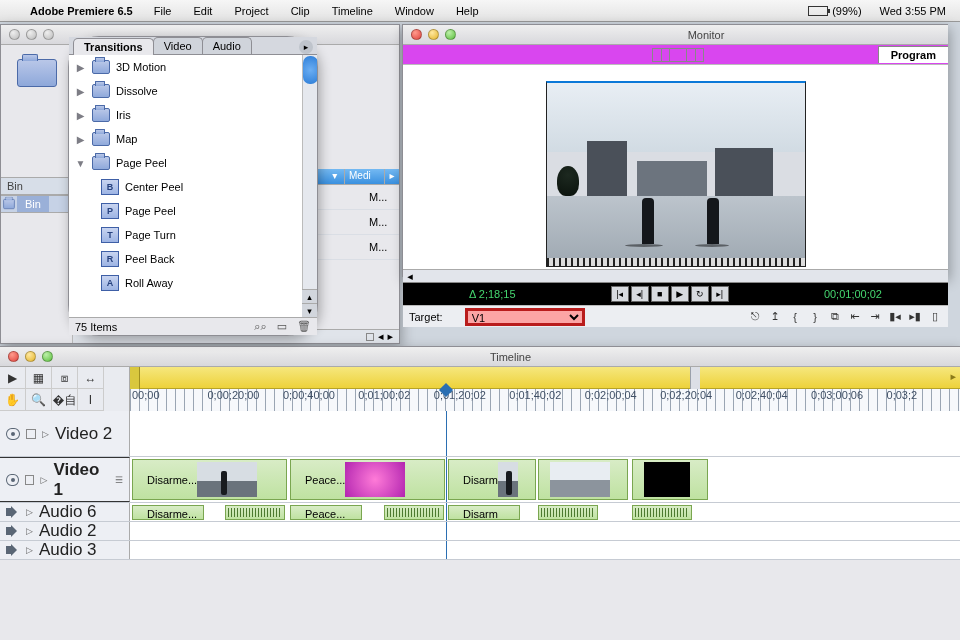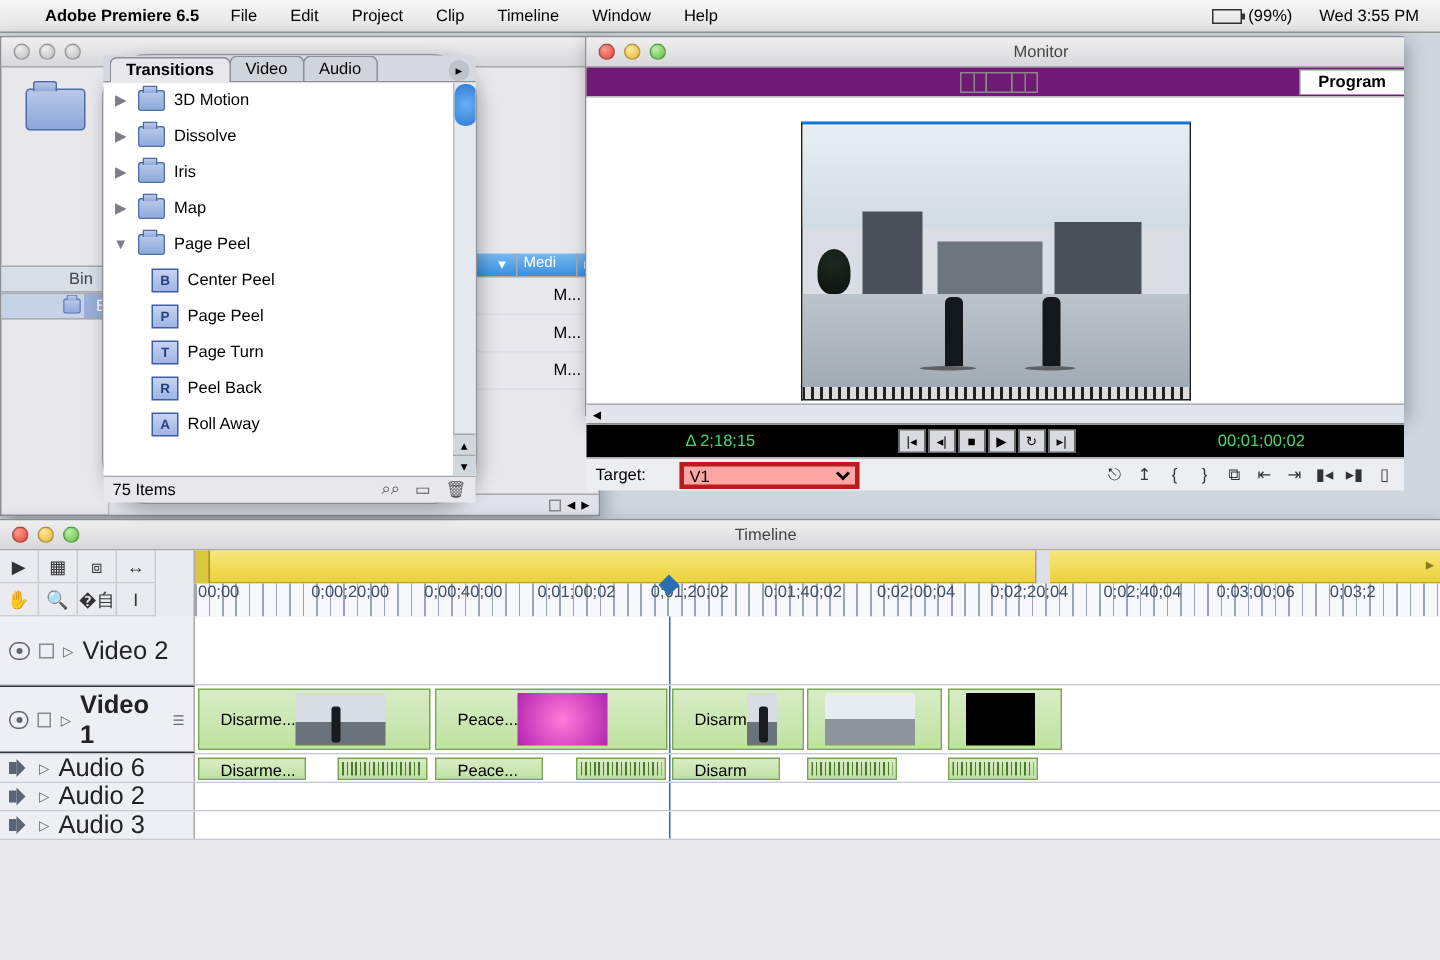--- a/index.html
+++ b/index.html
@@ -27,21 +27,21 @@
   .light.green{background:radial-gradient(circle at 35% 30%,#bdf0a9,#5bbf3d);}
   .light.gray{background:radial-gradient(circle at 35% 30%,#eee,#bbb);}
   .wintitle { flex:1; text-align:center; color:#444; }
 
   
   .project-window { left:0; top:24px; width:400px; height:320px; }
   .proj-body { display:flex; height:calc(100% - 20px); }
   .proj-left { width:72px; border-right:1px solid #bbb; }
   .bin-icon { width:40px; height:28px; background:linear-gradient(#b9c7e8,#8ea8da); border:1px solid #4b6aa8; border-radius:3px; margin:14px auto 0; position:relative; }
   .bin-icon::before{content:"";position:absolute;top:-6px;left:4px;width:14px;height:6px;background:linear-gradient(#b9c7e8,#8ea8da);border:1px solid #4b6aa8;border-bottom:none;border-radius:2px 2px 0 0;}
-  .bin-strip{height:18px;margin-top:90px;background:#d7dee8;display:flex;align-items:center;border-top:1px solid #aaa;border-bottom:1px solid #aaa;font-size:10px;padding-left:39px;}
+  .bin-strip{height:18px;margin-top:90px;background:#d7dee8;display:flex;align-items:center;border-top:1px solid #aaa;border-bottom:1px solid #aaa;font-size:10px;}
   .bin-tab{background:#9ab0d8;color:#fff;padding:2px 8px;}
   .proj-right{flex:1;display:flex;flex-direction:column;}
   .proj-header{height:16px;background:#c2ccd9;border-bottom:1px solid #aaa;display:flex;}
   .proj-header span{flex:1;border-right:1px solid #aaa;padding:1px 4px;font-size:10px;}
   .proj-rows{flex:1;}
   .proj-row{height:25px;border-bottom:1px solid #dadee5;display:flex;align-items:center;}
   .proj-row span:first-child{flex:1;padding-left:4px;}
   .proj-row span:last-child{width:34px;padding-left:4px;}
   .proj-header.blue{background:linear-gradient(#74b9f2,#3a90df);color:#fff;}
   .proj-footer{height:14px;background:#e0e4ea;border-top:1px solid #aaa;display:flex;justify-content:flex-end;gap:4px;padding:0 6px;align-items:center;}
@@ -61,22 +61,22 @@
   .folder-icon::before{content:"";position:absolute;top:-4px;left:2px;width:8px;height:4px;background:linear-gradient(#bac8e8,#8fa9db);border:1px solid #4b6aa8;border-bottom:none;border-radius:1px 1px 0 0;}
   .trans-chip{width:18px;height:16px;border:1px solid #3e5fa6;background:linear-gradient(#c8d4f0,#9db4e4);margin:0 6px;display:flex;align-items:center;justify-content:center;font-size:9px;font-weight:bold;color:#27427f;}
   .trans-scroll{position:absolute;right:0;top:0;bottom:0;width:15px;background:#e5e8ee;border-left:1px solid #bbb;}
   .thumb{width:15px;height:28px;background:radial-gradient(circle,#6baef3,#2d7ed8);border-radius:7px;margin-top:1px;}
   .scroll-arrows{position:absolute;bottom:0;right:0;width:15px;}
   .sarrow{width:15px;height:14px;background:#d2d6dd;border-top:1px solid #aaa;text-align:center;font-size:9px;line-height:14px;}
   .trans-status{height:18px;border-top:1px solid #aaa;display:flex;align-items:center;padding:0 6px;background:#e8e8ec;}
   .status-icons{margin-left:auto;display:flex;gap:10px;color:#555;font-size:12px;}
 
   
-  .monitor { left:390px; top:24px; width:546px; height:253px; border-right:none;}
-  .mon-top{height:20px;background:#701a75;border-bottom:1px solid #bbb;display:flex;align-items:center;}
+  .monitor { left:402px; top:24px; width:546px; height:253px; border-right:none;}
+  .mon-top{height:20px;background:#d946ef;border-bottom:1px solid #bbb;display:flex;align-items:center;}
   .layout-icons{display:flex;margin-left:250px;gap:0;}
   .lay{width:18px;height:14px;border:1px solid #888;margin-left:-1px;display:flex;}
   .lay div{flex:1;border-right:1px solid #888;}
   .lay div:last-child{border-right:none;}
   .program-tab{margin-left:auto;background:#fff;border:1px solid #888;border-right:none;border-bottom:none;padding:2px 12px;font-weight:bold;}
   .mon-view{height:218px;background:#fff;border-bottom:1px solid #888;display:flex;align-items:center;justify-content:center;position:relative;}
   .mon-scrolllite{position:absolute;bottom:0;left:0;right:0;height:13px;background:#e2e5eb;border-top:1px solid #aaa;}
   .mon-scrolllite .lt{position:absolute;left:0;width:14px;height:12px;text-align:center;}
   .preview{width:260px;height:186px;background:#dadde3;border:1px solid #222;border-top:2px solid #0a78d8;position:relative;overflow:hidden;}
   

